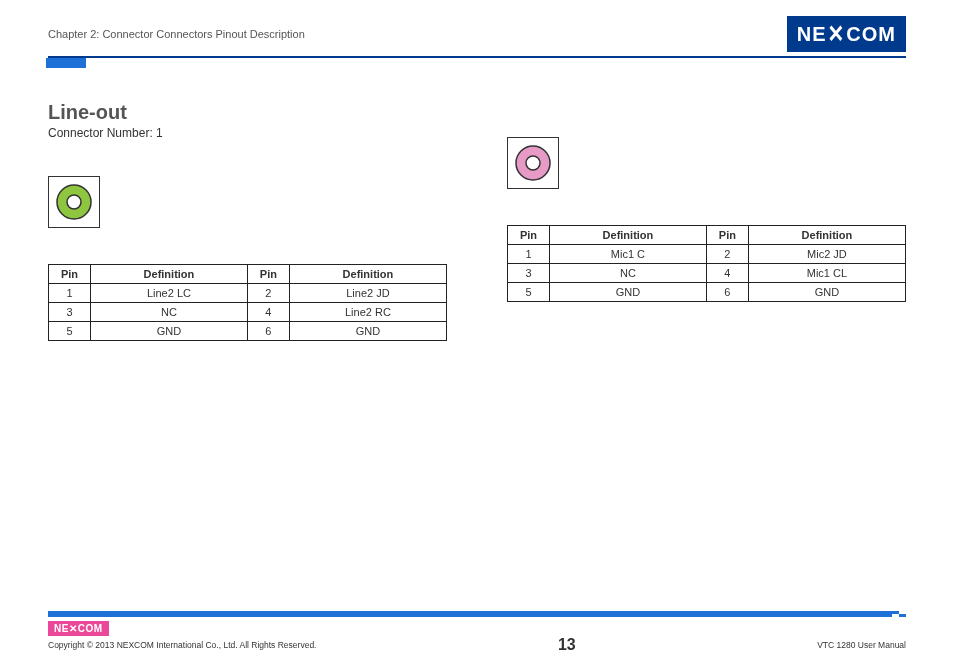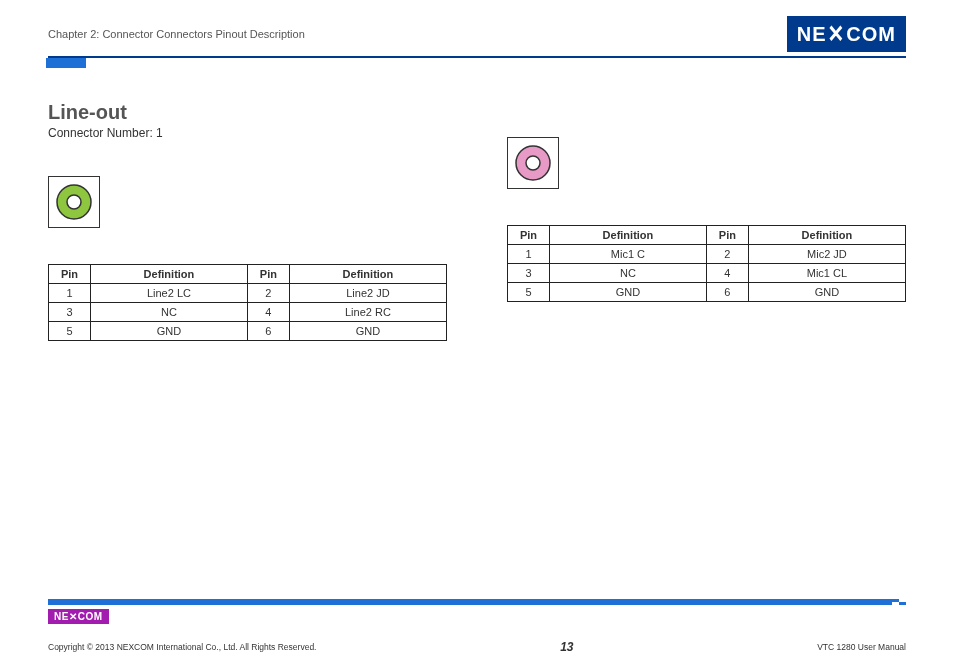--- a/index.html
+++ b/index.html
@@ -119,28 +119,28 @@
 
   .footer-line {
     display: flex;
     justify-content: space-between;
     align-items: center;
     margin-top: 4px;
     font-size: 8.5px;
     color: #333;
   }
   .footer-logo {
-    background: #a21caf;
+    background: #ec4899;
     color: #fff;
     font-weight: 700;
     font-size: 10px;
     padding: 2px 6px;
     letter-spacing: 0.5px;
   }
-  .footer-center { font-weight: 700; font-size: 12px; font-style: italic; }
+  .footer-center { font-weight: 700; font-size: 16px; }
 </style>
 </head>
 <body>
 
 <div class="page">
   <div class="header-row">
     <div class="chapter">Chapter 2: Connector Connectors Pinout Description</div>
     <div class="logo">NE<span class="x">✕</span>COM</div>
   </div>
   <div class="blue-tab"></div>
@@ -237,18 +237,18 @@
         <div class="b"></div>
         <div class="c"></div>
         <div class="d"></div>
     </div>
   </div>
   <div class="footer-line">
     <div style="display:flex;align-items:center;gap:8px">
       <span class="footer-logo">NE✕COM</span>
     </div>
   </div>
-  <div class="footer-line" style="margin-top:16px">
+  <div class="footer-line" style="margin-top:0">
     <span>Copyright © 2013 NEXCOM International Co., Ltd. All Rights Reserved.</span>
     <span class="footer-center">13</span>
     <span>VTC 1280 User Manual</span>
   </div>
 </div>
 
 </body></html>

